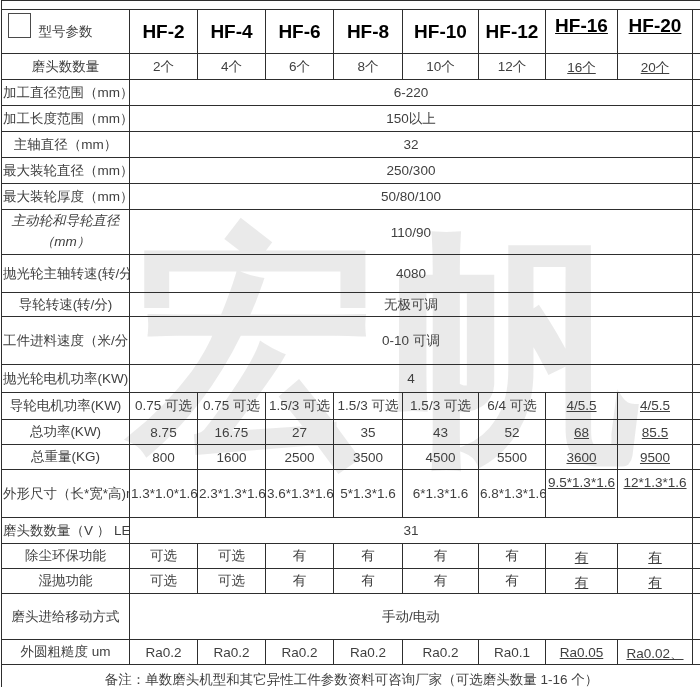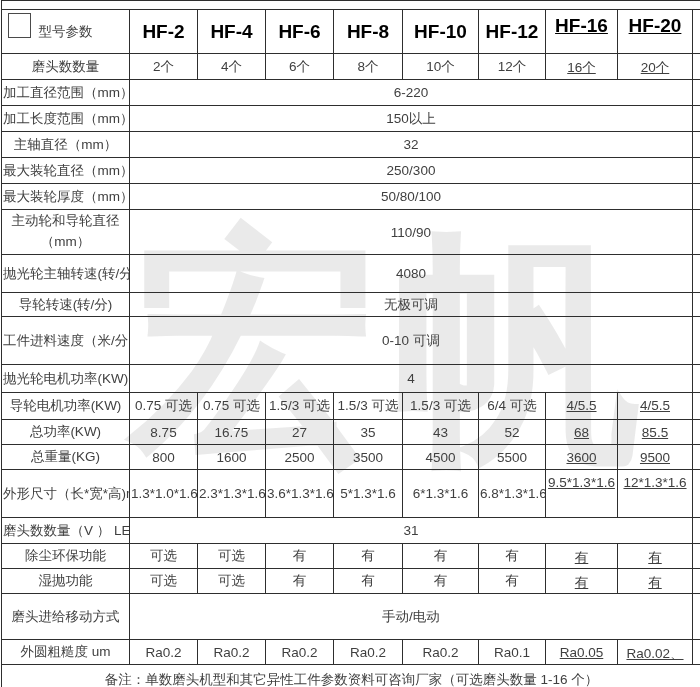--- a/index.html
+++ b/index.html
@@ -15,21 +15,21 @@
   table.spec{
     position:relative;z-index:1;margin-left:1px;margin-top:0;
     border-collapse:collapse;table-layout:fixed;background:transparent;width:701px;
   }
   table.spec td, table.spec th{
     border:1px solid #2e2e2e;text-align:center;vertical-align:middle;
     color:#3f3f3f;font-size:13.5px;font-weight:normal;padding:0 1px;overflow:hidden;
   }
   table.spec th{font-size:19px;font-weight:bold;color:#000000;}
   td.label-cell{white-space:nowrap;font-size:13.5px;margin-top:24px;}
-  td.label-wrap{white-space:normal;line-height:1.55;}
+  td.label-wrap{white-space:normal;line-height:1.55;font-style:italic;}
   .col-top{vertical-align:top !important;padding-top:5px !important;text-decoration:underline;}
   tr.thin-row td{height:8px;padding:0;}
   td.corner{
     text-align:left;vertical-align:bottom;padding:2px 2px 4px 3px;position:relative;
     white-space:nowrap;
   }
   .img-ph{
     position:absolute;top:3px;left:6px;width:21px;height:23px;
     border:1px solid #4a4a4a;background:transparent;
   }

